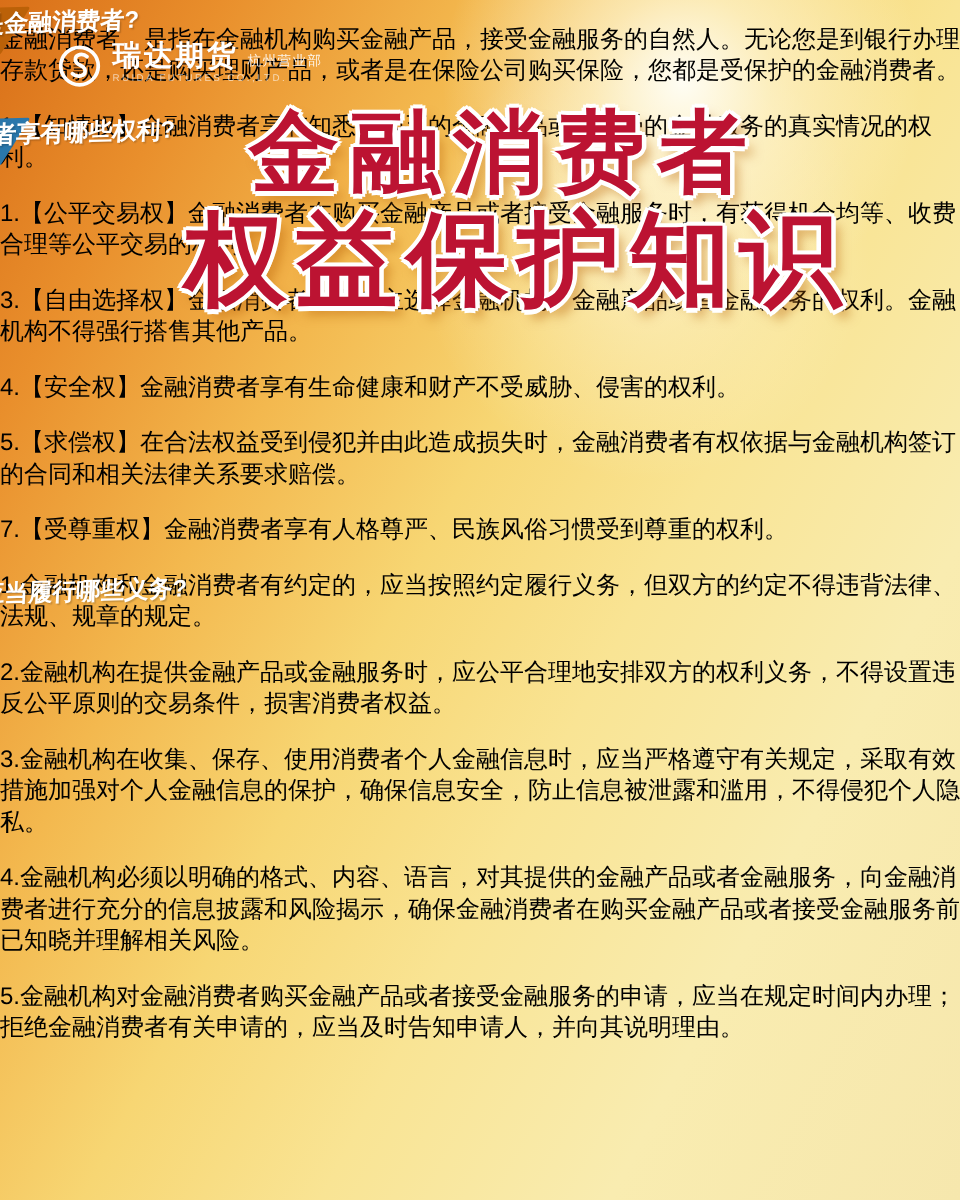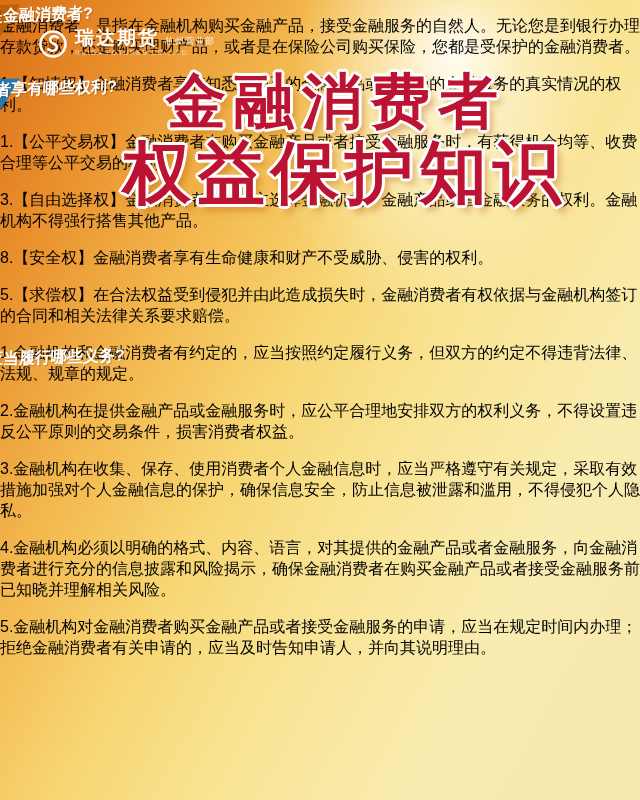--- a/index.html
+++ b/index.html
@@ -95,22 +95,23 @@
   <div class="banner banner2 b2">
     <div class="banner-fold"></div>
     <div class="banner-body">
       <span class="banner-text">（二）金融消费者享有哪些权利?</span>
     </div>
   </div>
   <div class="box box2">
     <p>1.【知情权】金融消费者享有知悉其购买的金融产品或者接受的金融服务的真实情况的权利。</p>
     <p>1.【公平交易权】金融消费者在购买金融产品或者接受金融服务时，有获得机会均等、收费合理等公平交易的权利。</p>
     <p>3.【自由选择权】金融消费者享有自主选择金融机构、金融产品或者金融服务的权利。金融机构不得强行搭售其他产品。</p>
-    <p>8.【安全权】金融消费者享有生命健康和财产不受威胁、侵害的权利。</p>
+    <p>4.【安全权】金融消费者享有生命健康和财产不受威胁、侵害的权利。</p>
     <p>5.【求偿权】在合法权益受到侵犯并由此造成损失时，金融消费者有权依据与金融机构签订的合同和相关法律关系要求赔偿。</p>
+    <p>7.【受尊重权】金融消费者享有人格尊严、民族风俗习惯受到尊重的权利。</p>
   </div>
 
   <div class="banner banner3 b3">
     <div class="banner-fold"></div>
     <div class="banner-body">
       <span class="banner-text">（三）金融机构应当履行哪些义务?</span>
     </div>
   </div>
   <div class="box box3">
     <p>1.金融机构和金融消费者有约定的，应当按照约定履行义务，但双方的约定不得违背法律、法规、规章的规定。</p>

